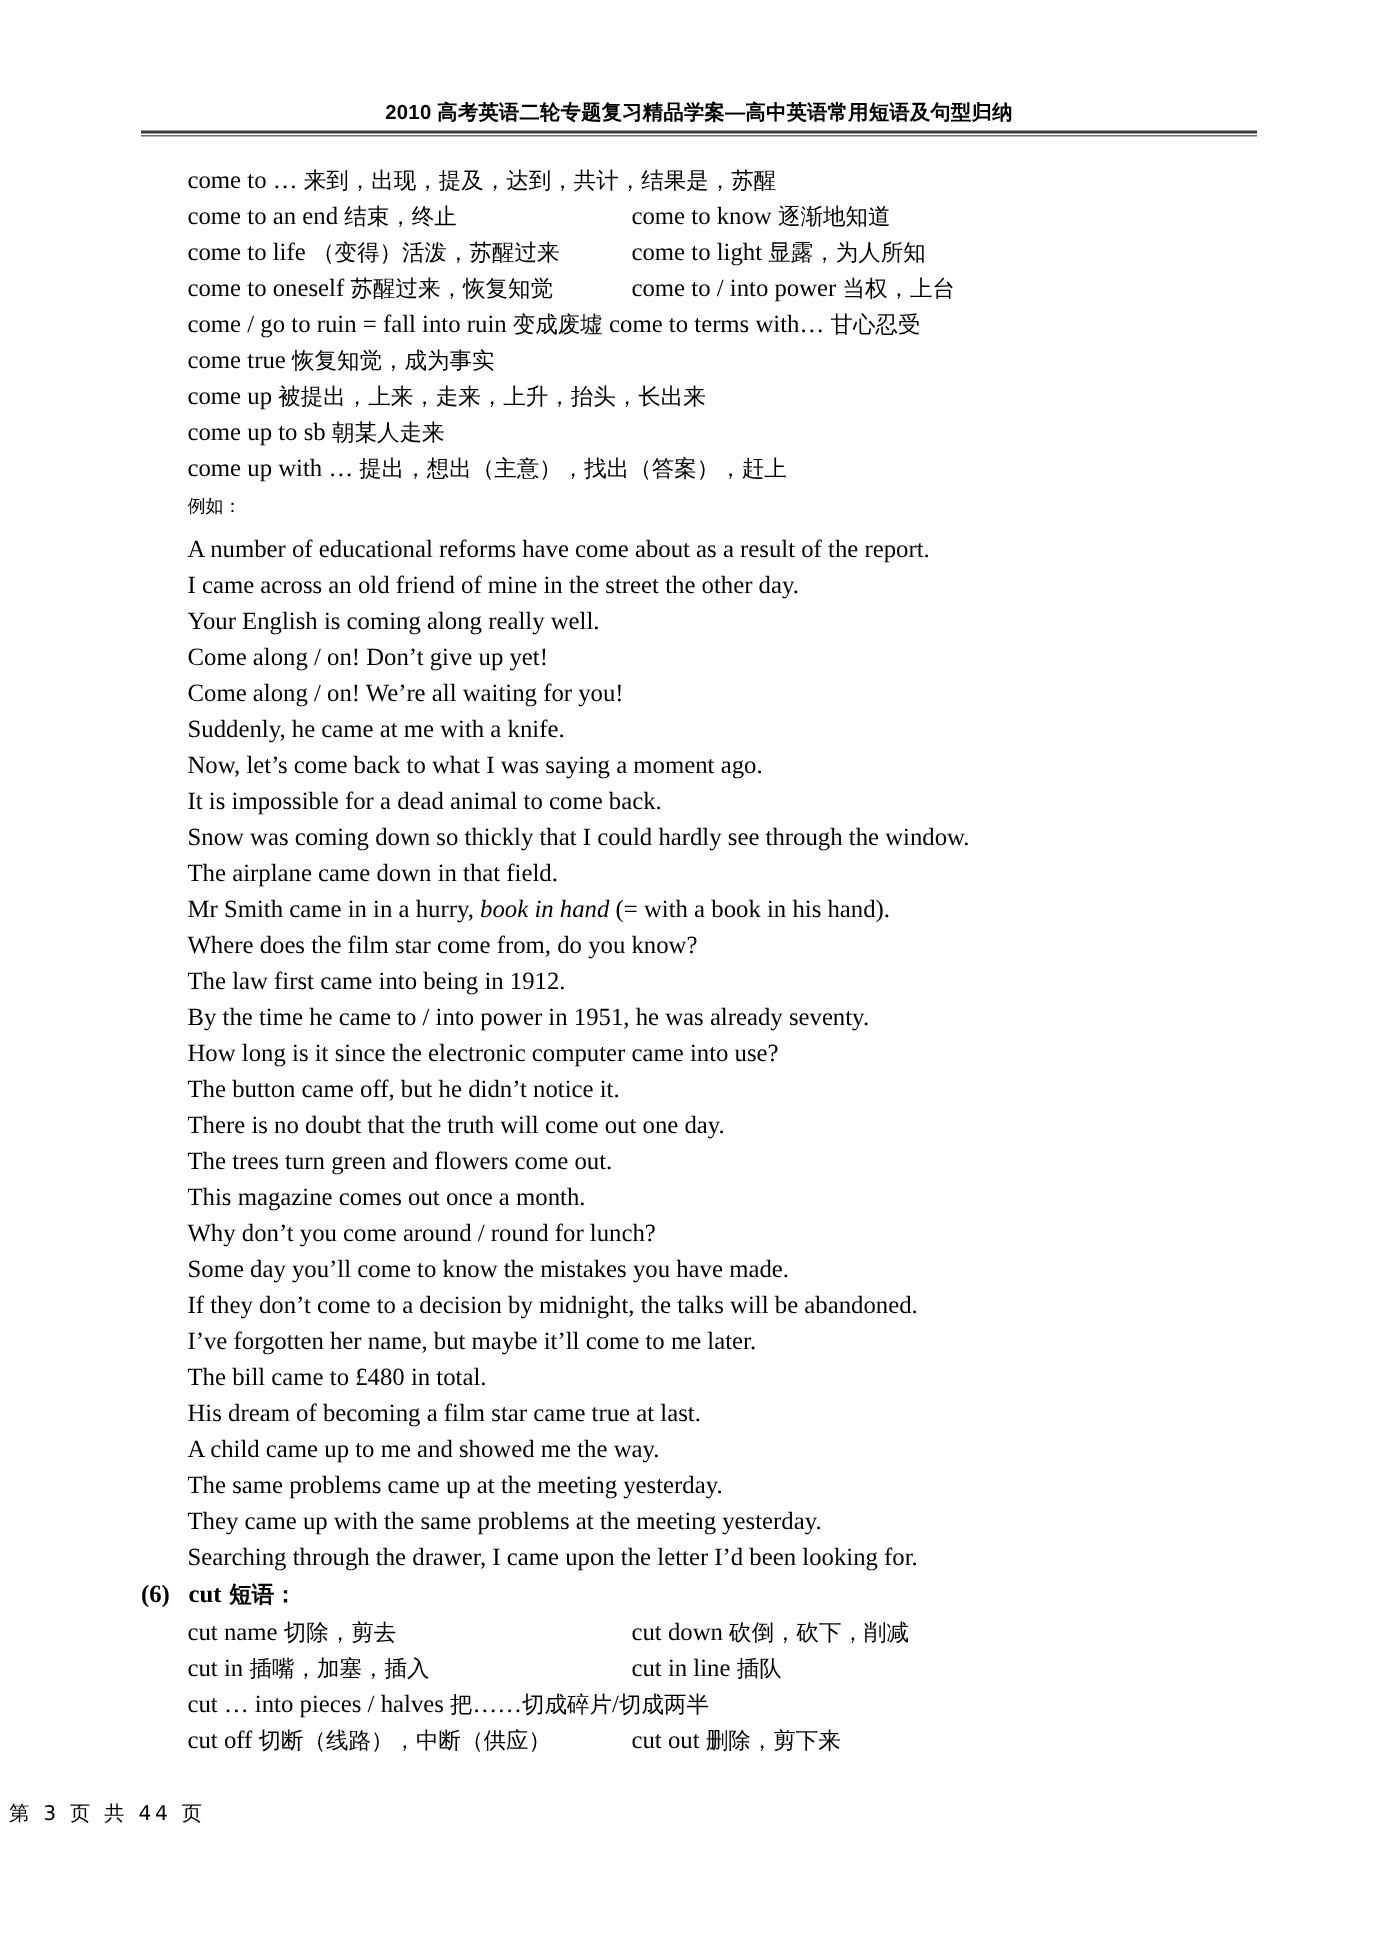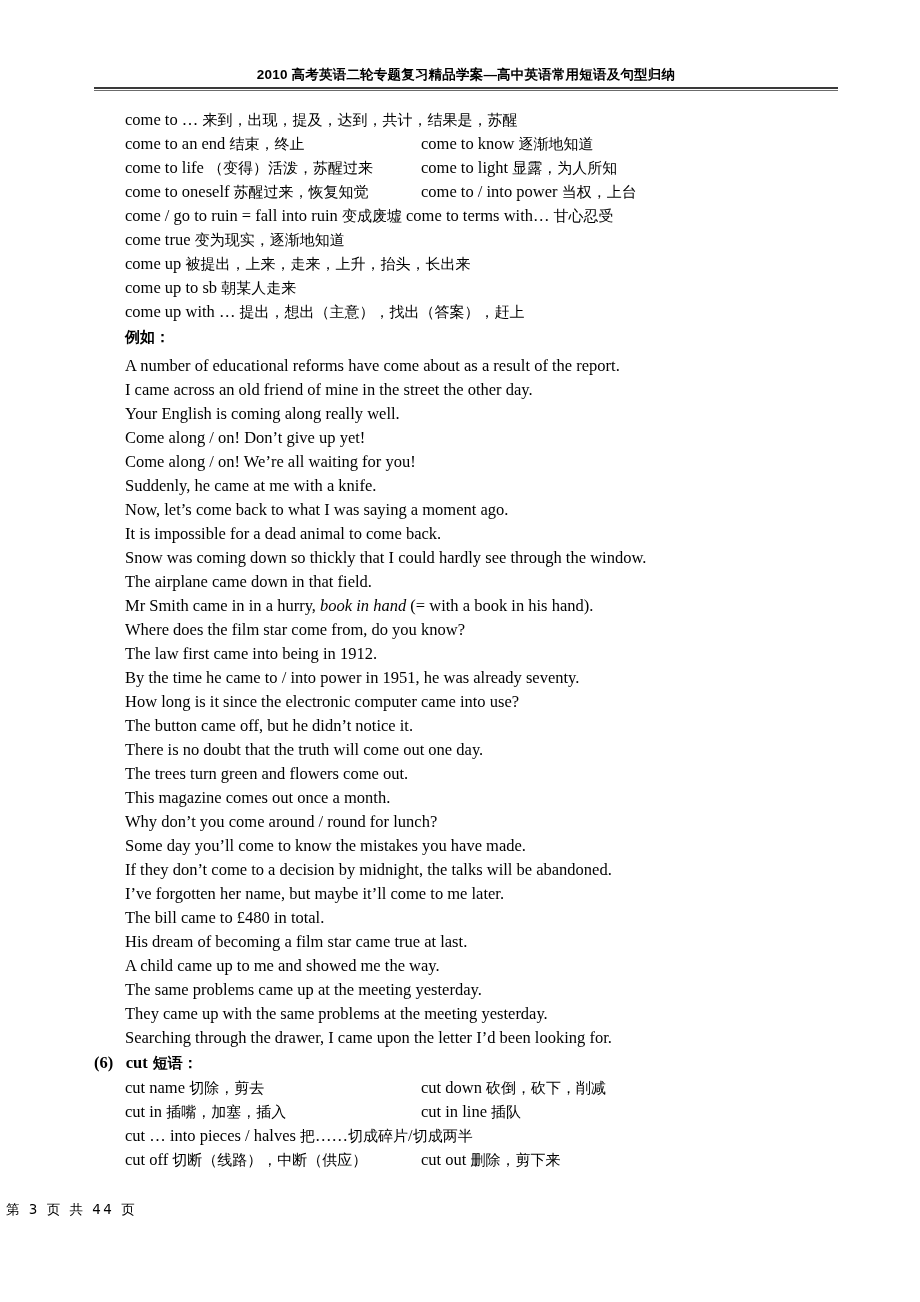--- a/index.html
+++ b/index.html
@@ -87,22 +87,21 @@
   .label-line {
     position: relative;
     height: 26px;
     line-height: 26px;
   }
   .label-line .lbl {
     position: absolute;
     left: 119px;
     top: 0;
     font-family: "DejaVu Sans", "Liberation Sans", sans-serif;
-    font-size: 15px;
-    font-weight: bold;
+    font-size: 12px;
   }
 
   
   .examples {
     margin-top: 4px;
   }
   .sent {
     position: relative;
     height: 24px;
     line-height: 24px;
@@ -170,21 +169,21 @@
           <span class="col2"><span class="latin">come to light  </span><span class="cjk">显露，为人所知</span></span>
         </div>
         <div class="line">
           <span class="col1"><span class="latin">come to oneself  </span><span class="cjk">苏醒过来，恢复知觉</span></span>
           <span class="col2"><span class="latin">come to / into power  </span><span class="cjk">当权，上台</span></span>
         </div>
         <div class="line wide">
           <span class="col1"><span class="latin">come / go to ruin = fall into ruin  </span><span class="cjk">变成废墟</span><span class="latin"> come to terms with…  </span><span class="cjk">甘心忍受</span></span>
         </div>
         <div class="line">
-          <span class="col1"><span class="latin">come true  </span><span class="cjk">变为现实，逐渐地知道</span></span>
+          <span class="col1"><span class="latin">come true  </span><span class="cjk">恢复知觉，成为事实</span></span>
         </div>
         <div class="line">
           <span class="col1"><span class="latin">come up  </span><span class="cjk">被提出，上来，走来，上升，抬头，长出来</span></span>
         </div>
         <div class="line">
           <span class="col1"><span class="latin">come up to sb  </span><span class="cjk">朝某人走来</span></span>
         </div>
         <div class="line">
           <span class="col1"><span class="latin">come up with …  </span><span class="cjk">提出，想出（主意），找出（答案），赶上</span></span>
         </div>

